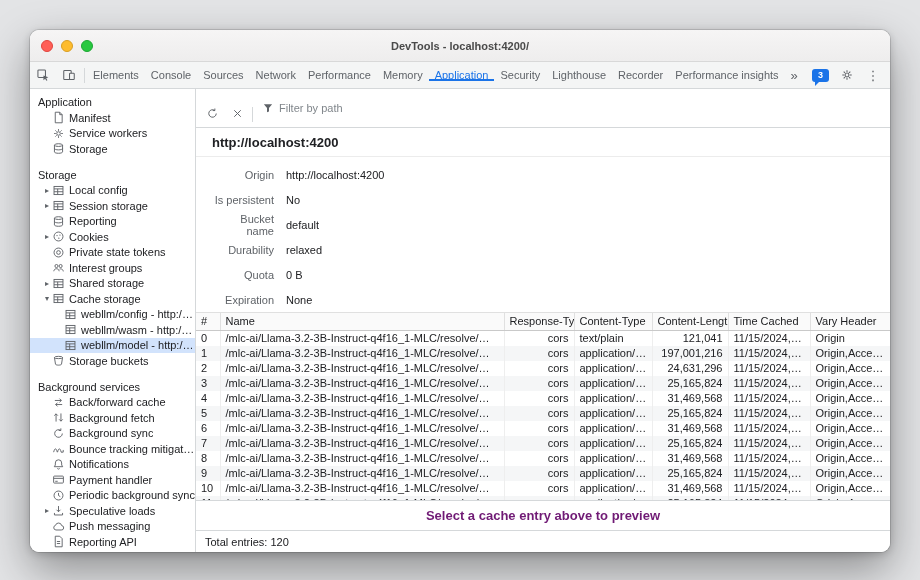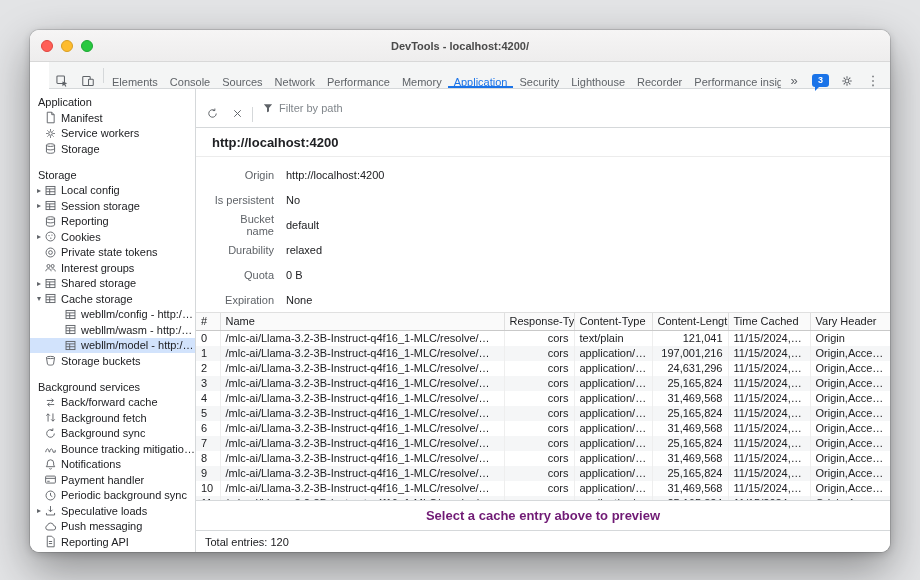--- a/index.html
+++ b/index.html
@@ -27,21 +27,21 @@
   .tl.red { background: #ff5f57; border: 0.5px solid #e0443e; }
   .tl.yellow { background: #febc2e; border: 0.5px solid #d89e24; }
   .tl.green { background: #28c840; border: 0.5px solid #1da733; }
   .wtitle {
     position: absolute; left: 0; right: 0; text-align: center;
     font-size: 11px; font-weight: bold; color: #4a4a4a; pointer-events: none;
   }
   
   .tabbar {
     flex: none; height: 27px; background: #f4f5f5; border-bottom: 1px solid #d5d8da;
-    display: flex; align-items: flex-end; font-size: 11px; color: #5f6368; margin-left: 19px;
+    display: flex; align-items: center; font-size: 11px; color: #5f6368;
   }
   .tbtn { width: 26px; display: flex; align-items: center; justify-content: center; color: #5f6368; flex: none; }
   .tbtn svg { width: 14px; height: 14px; }
   .vsep { width: 1px; height: 15px; background: #d5d8da; align-self: center; margin: 0 2px; flex: none; }
   .tabstrip { display: flex; align-items: stretch; overflow: hidden; flex: 1; }
   .tab { padding: 0 6px; display: flex; align-items: center; gap: 3px; white-space: nowrap; }
   .tab.active { color: #1a73e8; box-shadow: inset 0 -2px 0 #1a73e8; }
   .tabbar-right { display: flex; align-items: center; flex: none; padding-right: 4px; }
   .more { font-size: 13px; }
   .bubble {
@@ -55,21 +55,21 @@
   }
   .kebab { font-size: 13px; }
   
   .dt-body { flex: 1; display: flex; min-height: 0; }
   .sidebar {
     flex: none; width: 166px; border-right: 1px solid #d5d8da; background: #fff;
     font-size: 11px; padding-top: 5px; overflow: hidden;
   }
   .side-section + .side-section { margin-top: 10px; }
   .side-header { height: 16px; line-height: 16px; padding-left: 8px; color: #202124; }
-  .side-item { display: flex; align-items: center; height: 15.5px; padding-left: 4px; white-space: nowrap; overflow: hidden; cursor: default; }
+  .side-item { display: flex; align-items: center; height: 15.5px; padding-left: 12px; white-space: nowrap; overflow: hidden; cursor: default; }
   .side-item.child { padding-left: 24px; }
   .side-item.selected { background: #d2e3fc; }
   .twisty { width: 10px; flex: none; font-size: 8px; color: #5f6368; text-align: center; }
   .sicon { width: 13px; height: 13px; flex: none; color: #5f6368; margin-right: 4px; display: inline-flex; }
   .sicon svg { width: 13px; height: 13px; }
   .sicon svg [stroke] { stroke-width: 1.15; }
   .tbtn svg [stroke], .mbtn svg [stroke], .tab-flask svg [stroke] { stroke-width: 1.2; }
   .slabel { overflow: hidden; text-overflow: ellipsis; }
   
   .main { flex: 1; display: flex; flex-direction: column; min-width: 0; background: #fff; }

